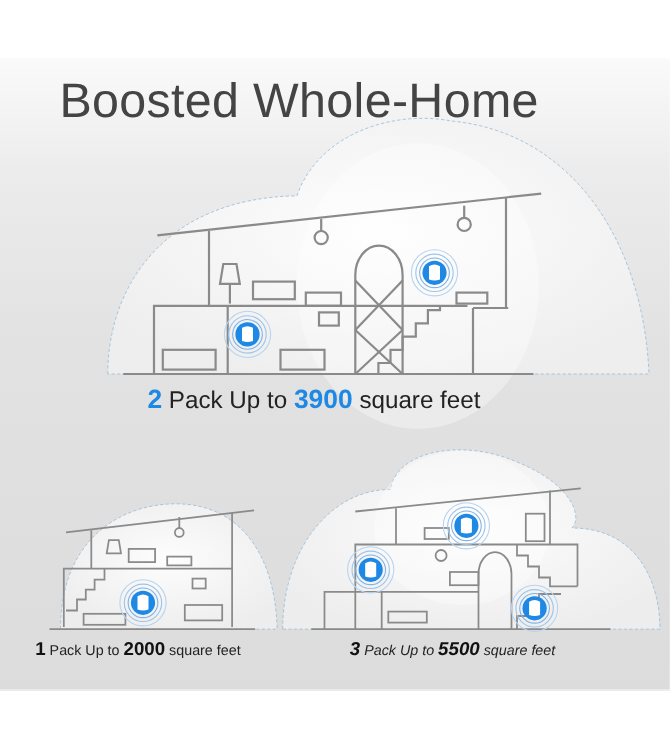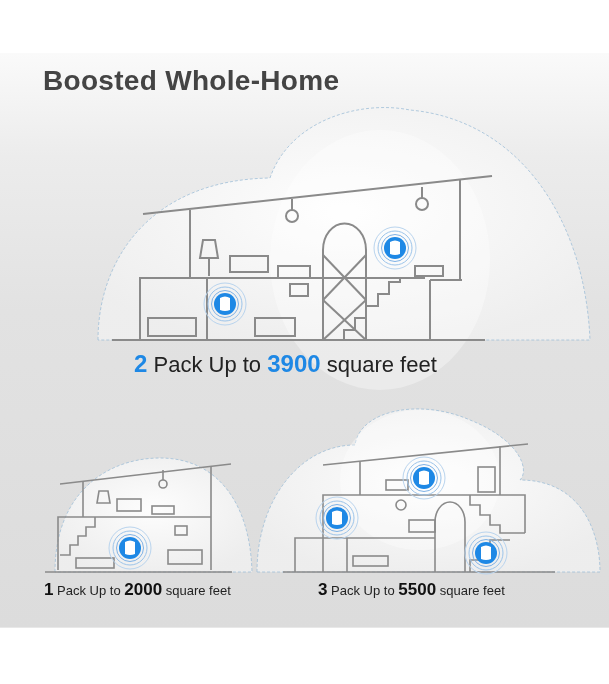--- a/index.html
+++ b/index.html
@@ -1,26 +1,26 @@
 <!DOCTYPE html>
 <html><head>
 <meta charset="utf-8">
 <style>
   html, body { margin:0; padding:0; background:#ffffff; }
   body { width:609px; height:684px; position:relative; overflow:hidden; font-family:"Liberation Sans", "DejaVu Sans", sans-serif; }
   .panel { position:absolute; left:0; top:53px; width:609px; height:574px;
     background: linear-gradient(180deg, #fafafa 0%, #ececec 18%, #e2e2e2 45%, #dcdcdc 100%); }
-  .title { position:absolute; left:42px; top:54px; margin:1px; font-weight:700; font-size:28px; line-height:51px; color:#444444; letter-spacing:0.3px; }
+  .title { position:absolute; left:42px; top:54px; margin:12px; font-weight:400; font-size:44px; line-height:51px; color:#444444; letter-spacing:0.3px; }
   .caption { position:absolute; white-space:nowrap; color:#222; }
   .cap-main { left:134px; top:350px; font-size:22px;text-align:right; }
   .cap-main .num { color:#1e88e5; font-weight:700; font-size:24px; }
   .cap-s { font-size:13px; top:580px; }
   .cap-s .num { font-weight:700; font-size:17px; color:#111; }
-  .cap-1 { left:44px; }
-  .cap-3 { left:318px; }
+  .cap-1 { left:32px; }
+  .cap-3 { left:318px;font-style:italic; }
   svg.scene { position:absolute; left:0; top:0; }
   .footer { position:absolute; left:0; top:627px; width:609px; height:57px; background:#ffffff; border-top:1px solid #e8e8e8; }
 </style>
 </head>
 <body>
 
 <div class="panel"></div>
 
 <h1 class="title">
   <span>Boosted Whole-Home</span><br>

